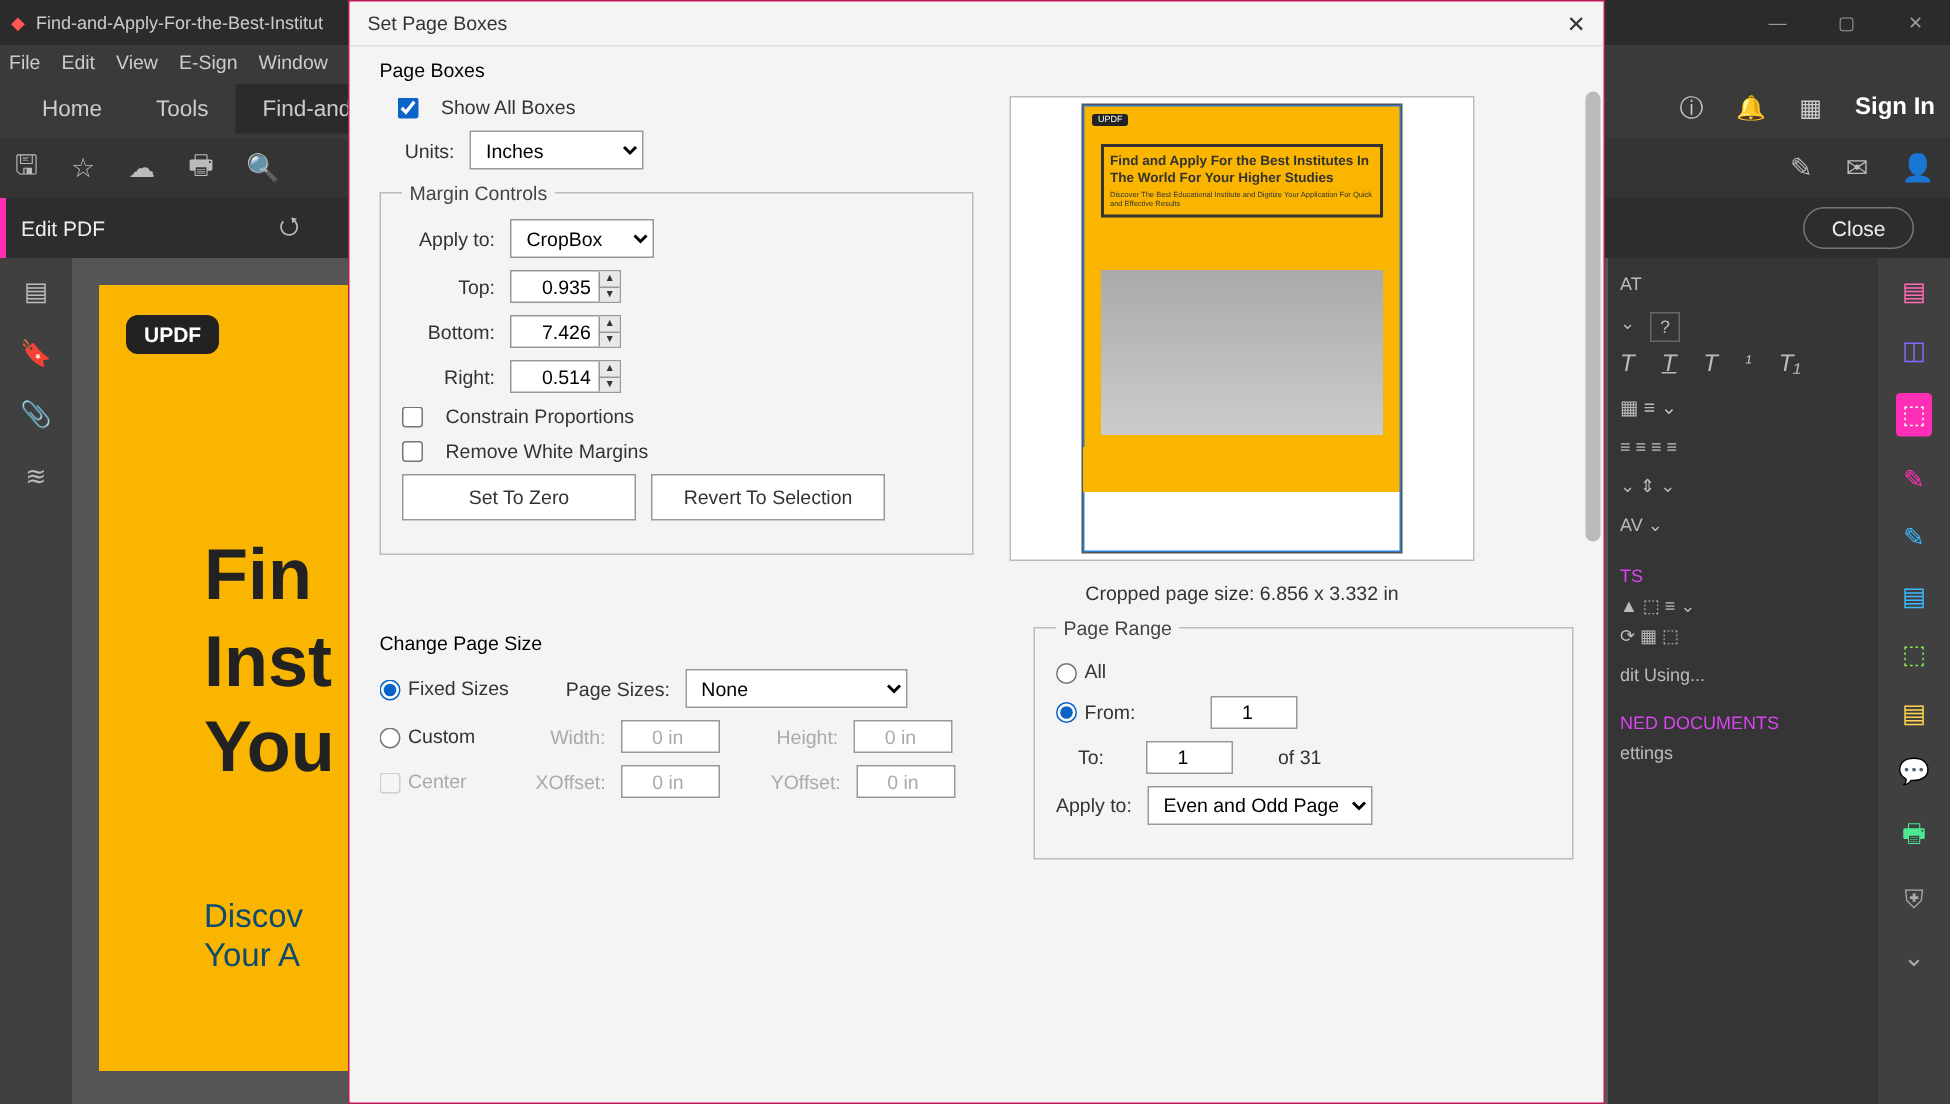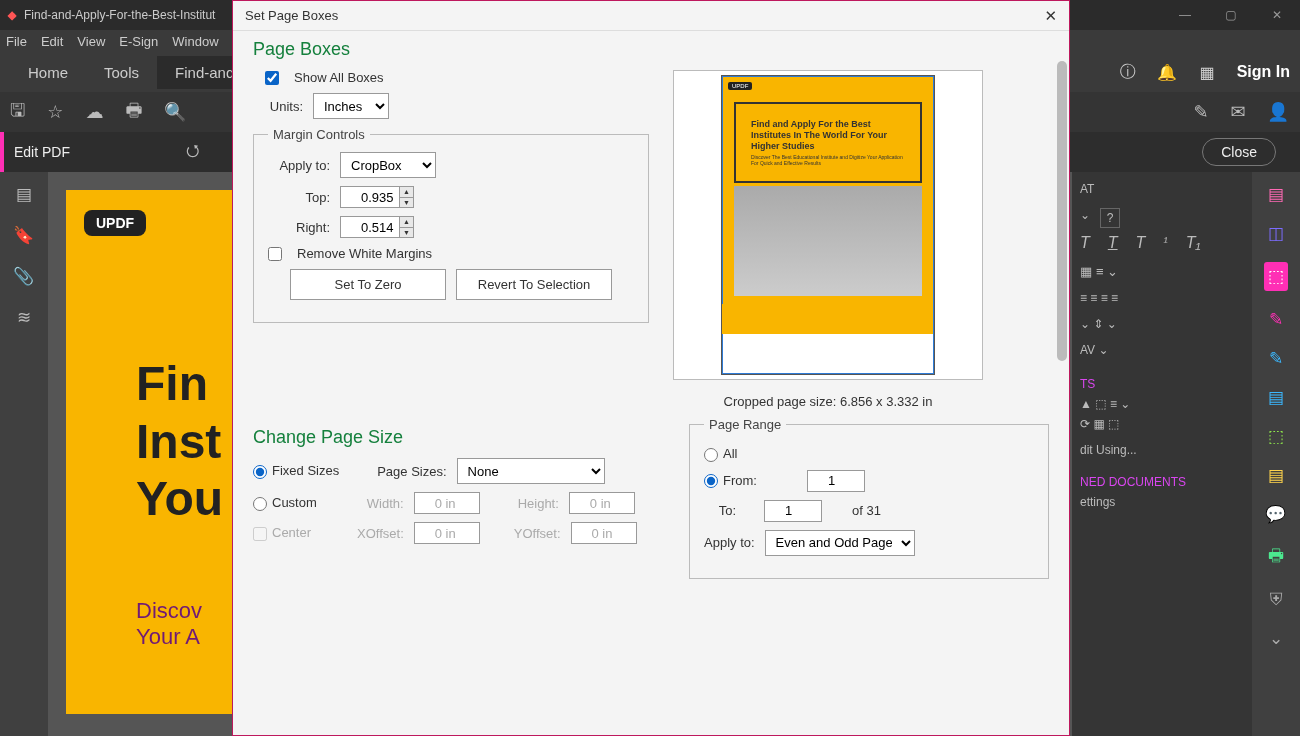--- a/index.html
+++ b/index.html
@@ -30,34 +30,34 @@
 .editrow .closebtn { margin-left: auto; border: 1px solid #777; border-radius: 18px; padding: 5px 18px; color: #eee; font-size: 14px; margin-right: 24px; }
 
 
 .mainbody { display: flex; height: 564px; background: #4a4a4a; }
 .leftrail { width: 48px; background: #404040; display: flex; flex-direction: column; align-items: center; padding-top: 12px; gap: 20px; color: #bbb; font-size: 17px; }
 .rightrail { width: 48px; background: #404040; display: flex; flex-direction: column; align-items: center; padding-top: 12px; gap: 18px; font-size: 17px; }
 .docpane { flex: 1; background: #555; padding: 18px 0 0 18px; position: relative; }
 .docpage { width: 340px; height: 524px; background: #f9b500; position: relative; overflow: hidden; }
 .doclogo { position: absolute; top: 20px; left: 18px; background: #222; color: #fff; padding: 5px 12px; border-radius: 8px; font-weight: bold; font-size: 14px; }
 .docbig { position: absolute; top: 165px; left: 70px; font-weight: 800; color: #222; font-size: 48px; line-height: 1.2; }
-.docsub { position: absolute; top: 408px; left: 70px; color: #701a75; font-size: 22px; }
+.docsub { position: absolute; top: 408px; left: 70px; color: #0c4a6e; font-size: 22px; }
 
 
 .formatpanel { width: 180px; background: #353535; color: #bbb; font-size: 12px; padding: 10px 0 0 8px; }
 .formatpanel .secend { color: #d946ef; }
 
 
 .dialog { position: absolute; left: 232px; top: 0; width: 838px; height: 736px; background: #f4f4f4; border: 1px solid #be185d; z-index: 100; display: flex; flex-direction: column; }
 .dlg-title { height: 30px; display: flex; align-items: center; padding: 0 12px; font-size: 13px; color: #333; border-bottom: 1px solid #ddd; }
 .dlg-title .x { margin-left: auto; font-size: 15px; color: #333; }
 .dlg-body { flex: 1; padding: 8px 20px 0 20px; overflow: hidden; position: relative; font-size: 13px; color: #333; }
 .scrollthumb { position: absolute; right: 2px; top: 30px; width: 10px; height: 300px; background: #bbb; border-radius: 5px; }
 
-.dlg-body h4 { font-weight: normal; font-size: 18px; margin-bottom: 10px; color: #15803d; }
+.dlg-body h4 { font-weight: normal; font-size: 13px; margin-bottom: 10px; color: #000000; }
 
 .row { display: flex; align-items: center; gap: 10px; margin-bottom: 8px; }
 .lbl { text-align: right; }
 select, input[type=text] { border: 1px solid #999; background: #fff; padding: 2px 20px; font-size: 13px; height: 22px; }
 select { height: 26px; padding: 2px 6px; }
 
 fieldset { border: 1px solid #bbb; padding: 10px 14px 14px 14px; margin-top: 6px; }
 legend { padding: 0 5px; font-size: 13px; color: #444; }
 
 .upper { display: flex; gap: 24px; align-items: flex-start; }
@@ -67,21 +67,21 @@
 .spin { position: absolute; right: 1px; top: 1px; bottom: 1px; width: 14px; display: flex; flex-direction: column; }
 .spin div { flex: 1; background: #e8e8e8; border-left: 1px solid #999; font-size: 7px; display: flex; align-items: center; justify-content: center; color: #333; }
 .spin div:first-child { border-bottom: 1px solid #999; }
 
 .btn { background: #fff; border: 1px solid #999; padding: 7px 0; font-size: 13px; text-align: center; }
 
 .preview { width: 310px; height: 310px; background: #fff; border: 1px solid #bbb; display: flex; align-items: center; justify-content: center; }
 .previnner { width: 214px; height: 300px; position: relative; border: 1px solid #555; }
 .crop-outline { position: absolute; border: 1px solid #2e7bd6; }
 .prevint { position: absolute; background: #f9b500; }
-.prevtitlebox { position: absolute; border: 2px solid #333; padding: 15px; font-size: 7px; font-weight: bold; color: #333; }
+.prevtitlebox { position: absolute; border: 2px solid #333; padding: 4px; font-size: 7px; font-weight: bold; color: #333; }
 .previmg { position: absolute; background: linear-gradient(#aaa,#ccc); }
 .prevcaption { text-align: center; font-size: 13px; margin-top: 14px; }
 
 .lower { display: flex; gap: 40px; margin-top: 18px; }
 .changepagesz { width: 396px; }
 .pagerange { flex: 1; }
 
 input[type=radio], input[type=checkbox] { width: 14px; height: 14px; margin-right: 5px; vertical-align: middle; accent-color: #0a64c7; }
 .disabled { color: #aaa; }
 </style>
@@ -216,48 +216,59 @@
     <h4>Page Boxes</h4>
 
     <div class="upper">
       <div class="leftcol">
         <div class="row" style="margin-left:12px;">
           <input type="checkbox" checked="" style="">
           <span>Show All Boxes</span>
         </div>
         <div class="row" style="margin-left:12px;">
           <span class="lbl" style="width:38px;">Units:</span>
-          <select style="width:76px;"><option>Inches</option></select>
+          <select style="width:116px;"><option>Inches</option></select>
         </div>
 
         <fieldset>
           <legend>Margin Controls</legend>
           <div class="row">
             <span class="lbl" style="width:62px;">Apply to:</span>
             <select style="width:96px;"><option>CropBox</option></select>
           </div>
           <div class="row">
             <span class="lbl" style="width:62px;">Top:</span>
             <div class="spinwrap"><input type="text" value="0.935 in" style=""><div class="spin">
                   <div>▲</div>
                   <div>▼</div>
                 </div></div>
           </div>
           <div class="row">
+            <span class="lbl" style="width:62px;">Bottom:</span>
+            <div class="spinwrap"><input type="text" value="7.426 in" style=""><div class="spin">
+                  <div>▲</div>
+                  <div>▼</div>
+                </div></div>
+          </div>
+          <div class="row">
             <span class="lbl" style="width:62px;">Right:</span>
             <div class="spinwrap"><input type="text" value="0.514 in" style=""><div class="spin">
                   <div>▲</div>
                   <div>▼</div>
                 </div></div>
           </div>
+          <div class="row" style="margin-top:6px;">
+            <input type="checkbox" style="">
+            <span>Constrain Proportions</span>
+          </div>
           <div class="row">
             <input type="checkbox" style="">
             <span>Remove White Margins</span>
           </div>
-          <div class="row" style="margin-top:6px;justify-content:center;">
+          <div class="row" style="margin-top:6px;">
             <div class="btn" style="width:156px;">Set To Zero</div>
             <div class="btn" style="width:156px;">Revert To Selection</div>
           </div>
         </fieldset>
       </div>
 
       <div>
         <div class="preview">
           <div class="previnner">
             <div class="prevint" style="left:0;top:0;right:0;height:258px;"></div>

